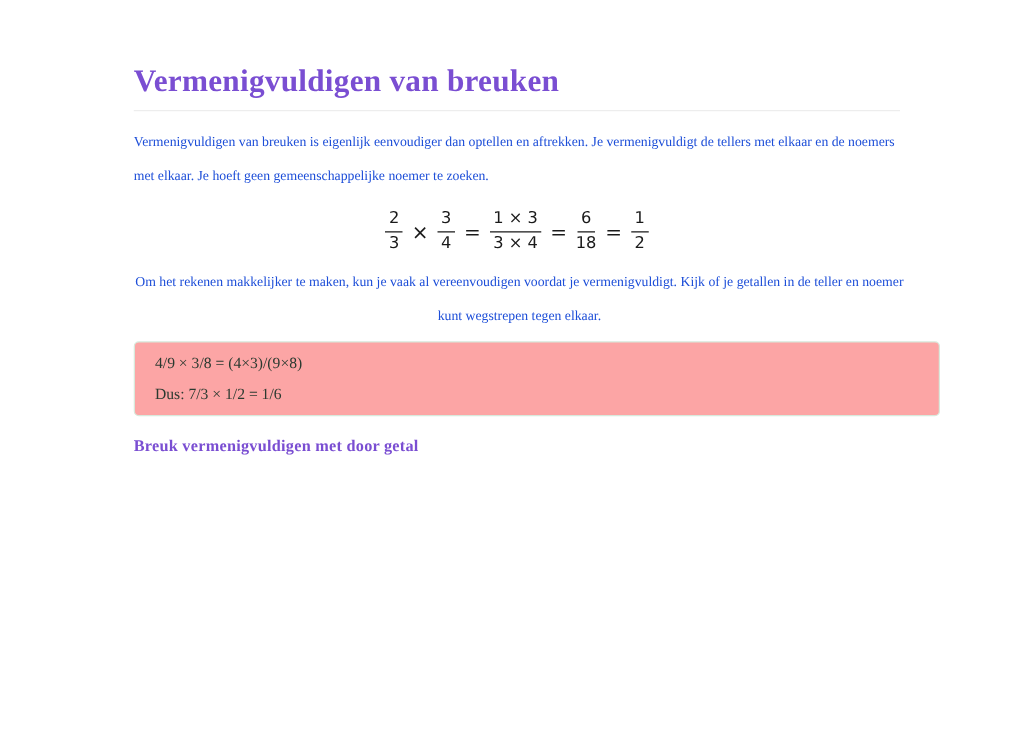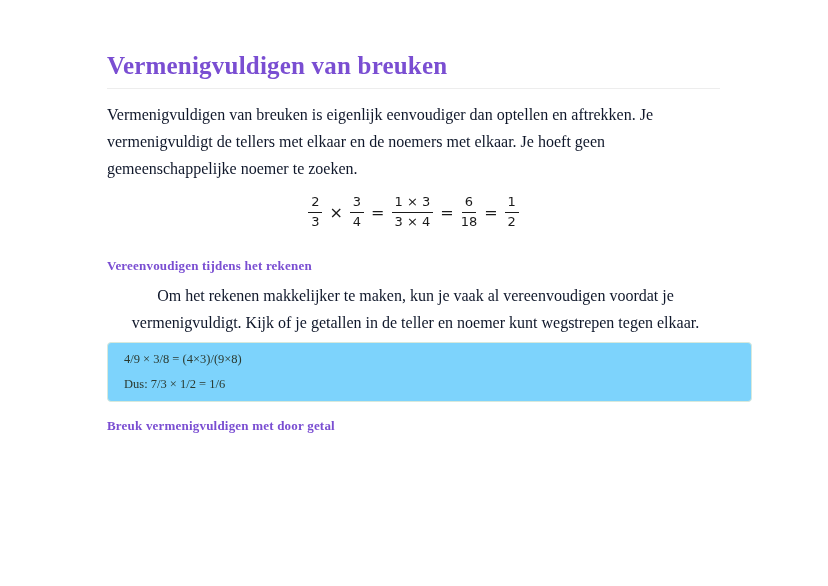--- a/index.html
+++ b/index.html
@@ -19,23 +19,23 @@
     font-weight: bold;
     color: #7a4ed2;
     line-height: 26px;
     width: 613px;
     padding-bottom: 9px;
     border-bottom: 1px solid #ededed;
     letter-spacing: 0.2px;
   }
   .para {
     width: 617px;
-    font-size: 16px;
+    font-size: 11px;
     line-height: 27px;
-    color: #0f172a;
+    color: #1d4ed8;
   }
   .para-intro { margin-top: 12px; }
   .formula {
     width: 613px;
     margin-top: 10px;
     height: 40px;
     display: flex;
     justify-content: center;
     align-items: center;
     font-family: "DejaVu Sans", sans-serif;
@@ -67,21 +67,21 @@
     font-size: 13px;
     font-weight: bold;
     color: #7a4ed2;
     line-height: 16px;
     letter-spacing: 0.2px;
   }
   .para-body { margin-top: 8px; text-align: center; }
   .example-box {
     margin-top: 6px;
     width: 645px;
-    background: #7dd3fc;
+    background: #fca5a5;
     border: 1px solid #d8e9dc;
     border-radius: 4px;
     padding: 4px 16px;
   }
   .example-line {
     font-size: 12.5px;
     line-height: 25px;
     color: #2b3a30;
   }
   .section-heading-2 { margin-top: 16px; }
@@ -116,21 +116,20 @@
       <span class="num">6</span>
       <span class="den">18</span>
     </span>
     <span class="op">=</span>
     <span class="frac">
       <span class="num">1</span>
       <span class="den">2</span>
     </span>
   </div>
 
-  <h2 class="section-heading">Vereenvoudigen tijdens het rekenen</h2>
 
   <p class="para para-body">Om het rekenen makkelijker te maken, kun je vaak al vereenvoudigen voordat je vermenigvuldigt. Kijk of je getallen in de teller en noemer kunt wegstrepen tegen elkaar.</p>
 
   <div class="example-box">
     <div class="example-line">4/9 × 3/8 = (4×3)/(9×8)</div>
     <div class="example-line">Dus: 7/3 × 1/2 = 1/6</div>
   </div>
 
   <h2 class="section-heading section-heading-2">Breuk vermenigvuldigen met door getal</h2>
 

